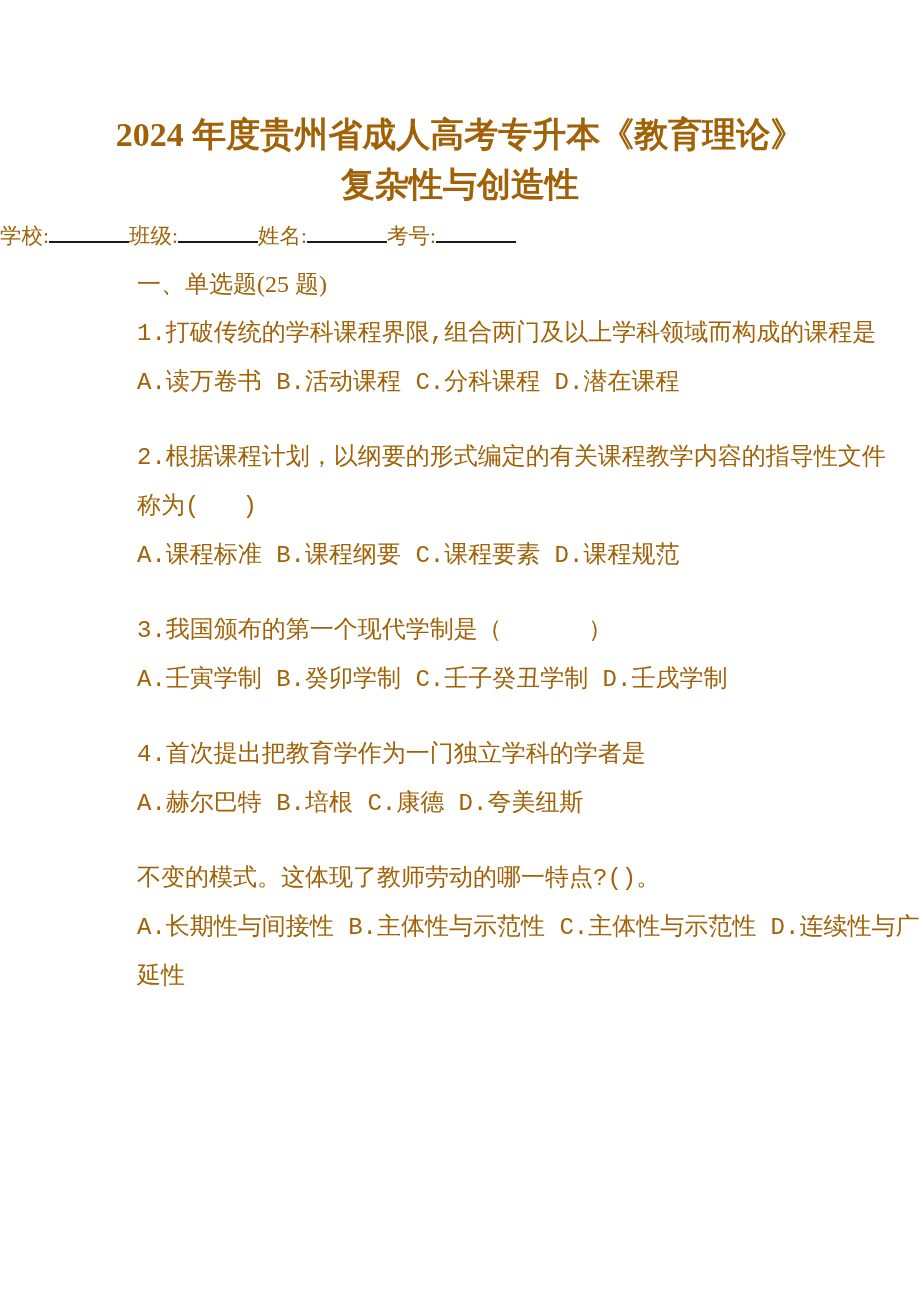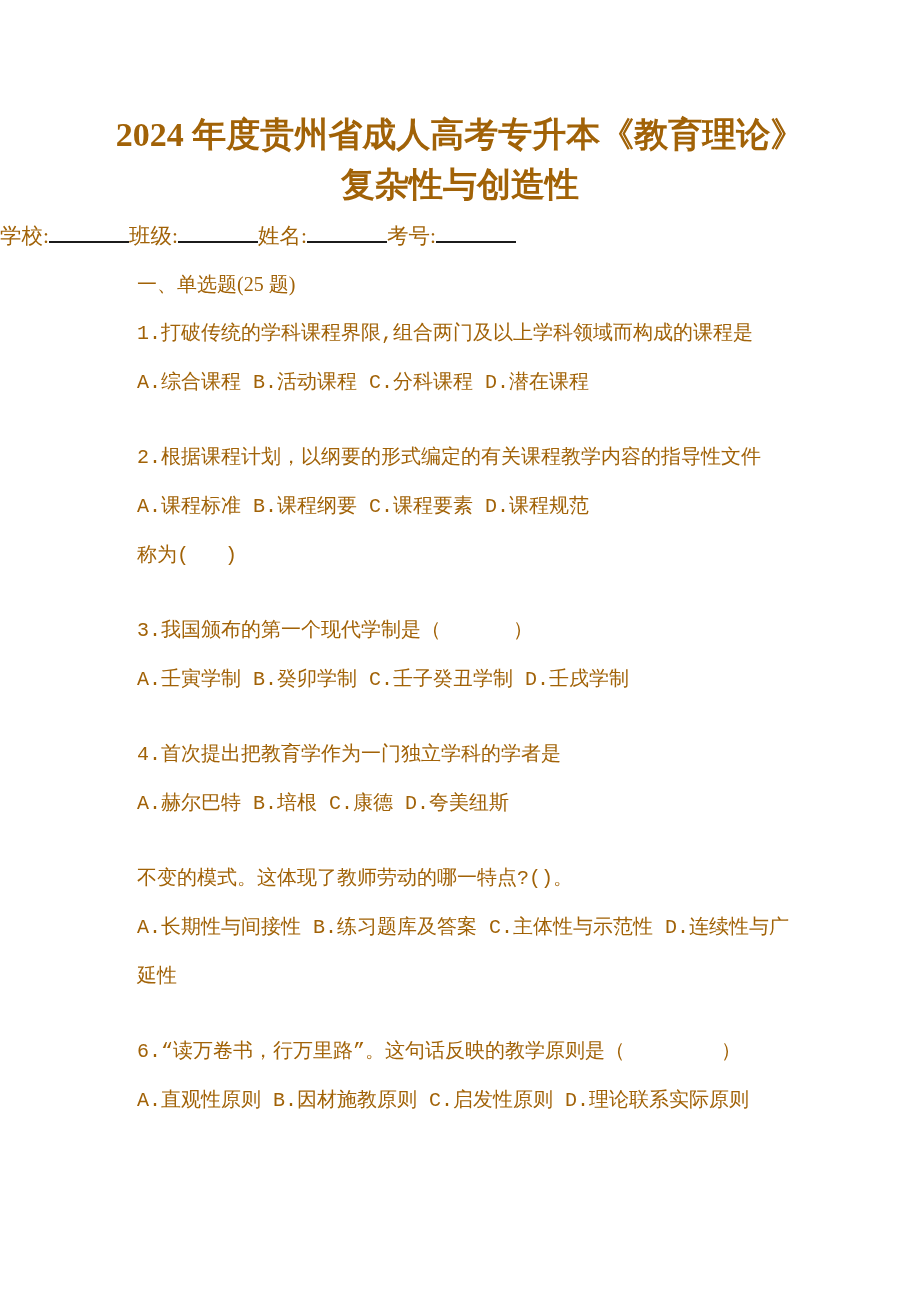--- a/index.html
+++ b/index.html
@@ -36,21 +36,21 @@
   .blank {
     display: inline-block;
     width: 80px;
     height: 1em;
     border-bottom: 2px solid #1b1b1b;
     vertical-align: baseline;
   }
   .doc-body {
     margin-left: 137px;
     margin-right: 80px;
-    font-size: 20px;
+    font-size: 24px;
     line-height: 49px;
   }
   .section-heading { margin-top: 72px; }
   .line {
     margin: 0;
     white-space: pre;
   }
   .question { margin-top: 26px; font-family: Liberation Mono, monospace; }
   .question.first { margin-top: 0; }
 </style>
@@ -65,44 +65,40 @@
   </h1>
 
   <div class="info-line"><span class="info-label">学校:</span><span class="blank"></span><span class="info-label">班级:</span><span class="blank"></span><span class="info-label">姓名:</span><span class="blank"></span><span class="info-label">考号:</span><span class="blank"></span></div>
 
   <div class="doc-body">
 
     <p class="line section-heading">一、单选题(25 题)</p>
 
     <div class="question first">
       <p class="line">1.打破传统的学科课程界限,组合两门及以上学科领域而构成的课程是</p>
-      <p class="line">A.综合课程 B.活动课程 C.分科课程 D.潜在课程</p>
+      <p class="line">A.读万卷书 B.活动课程 C.分科课程 D.潜在课程</p>
     </div>
 
     <div class="question">
       <p class="line">2.根据课程计划，以纲要的形式编定的有关课程教学内容的指导性文件</p>
+      <p class="line">称为(   )</p>
       <p class="line">A.课程标准 B.课程纲要 C.课程要素 D.课程规范</p>
-      <p class="line">称为(   )</p>
     </div>
 
     <div class="question">
       <p class="line">3.我国颁布的第一个现代学制是（      ）</p>
       <p class="line">A.壬寅学制 B.癸卯学制 C.壬子癸丑学制 D.壬戌学制</p>
     </div>
 
     <div class="question">
       <p class="line">4.首次提出把教育学作为一门独立学科的学者是</p>
       <p class="line">A.赫尔巴特 B.培根 C.康德 D.夸美纽斯</p>
     </div>
 
     <div class="question">
       <p class="line">不变的模式。这体现了教师劳动的哪一特点?()。</p>
-      <p class="line">A.长期性与间接性 B.练习题库及答案 C.主体性与示范性 D.连续性与广</p>
+      <p class="line">A.长期性与间接性 B.主体性与示范性 C.主体性与示范性 D.连续性与广</p>
       <p class="line">延性</p>
     </div>
 
-    <div class="question">
-      <p class="line">6.“读万卷书，行万里路”。这句话反映的教学原则是（        ）</p>
-      <p class="line">A.直观性原则 B.因材施教原则 C.启发性原则 D.理论联系实际原则</p>
-    </div>
 
   </div>
 </div>
 
 </body></html>

